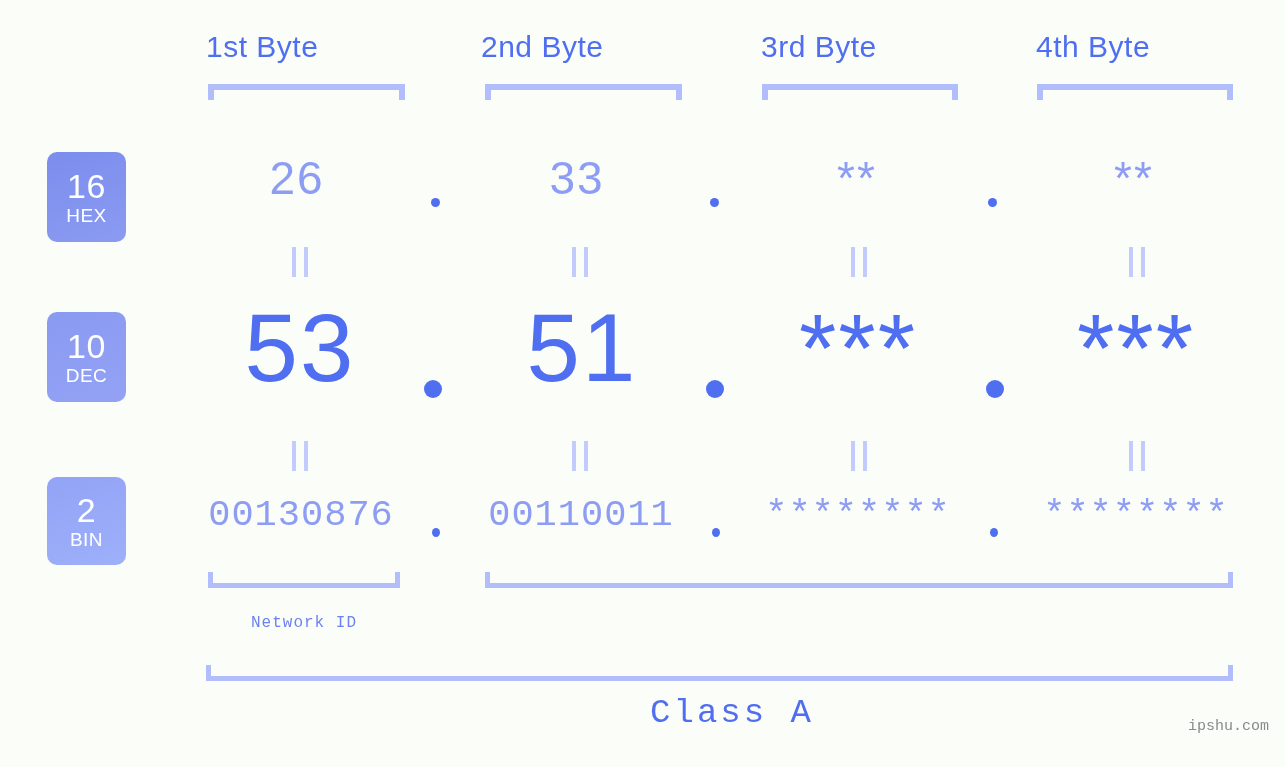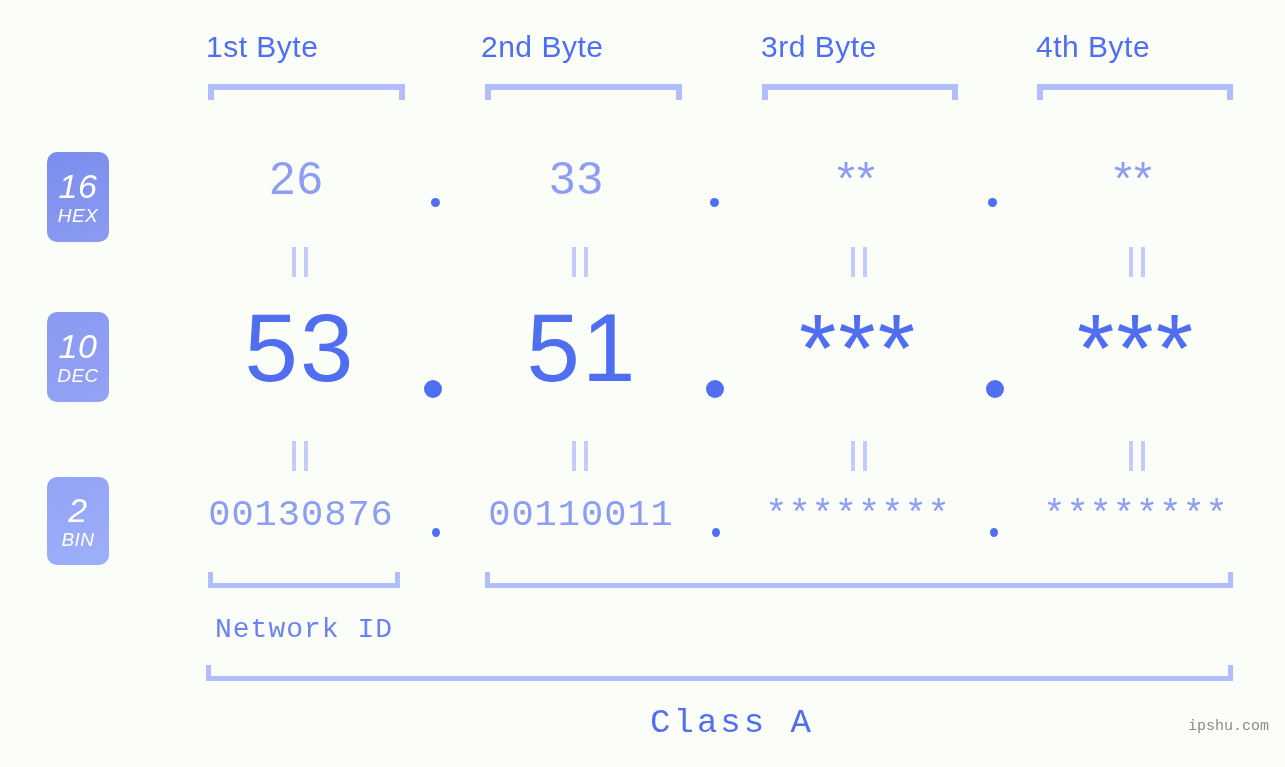--- a/index.html
+++ b/index.html
@@ -51,31 +51,30 @@
     border-bottom: 5px solid #b2bdfb;
     border-left: 5px solid #b2bdfb;
     border-right: 5px solid #b2bdfb;
     box-sizing: border-box;
   }
 
   
   .badge {
     position: absolute;
     left: 47px;
-    width: 62px;
+    width: 79px;
     border-radius: 10px;
     color: #ffffff;
     text-align: center;
     box-sizing: border-box;
     display: flex;
     flex-direction: column;
     align-items: center;
     justify-content: center;
     line-height: 1;
-    font-style: italic;
   }
   .badge .num {
     font-size: 34px;
     font-weight: 400;
     letter-spacing: 0.5px;
   }
   .badge .abbr {
     font-size: 19px;
     font-weight: 400;
     margin-top: 3px;
@@ -149,21 +148,21 @@
     background: #c2cbfc;
   }
   .eq-top  { top: 247px; }
   .eq-bot  { top: 441px; }
 
   
   .idlabel {
     position: absolute;
     font-family: "Liberation Mono", monospace;
     color: #6d82f2;
-    font-size: 28px;
+    font-size: 16px;
     text-align: center;
     white-space: nowrap;
     letter-spacing: 1px;
   }
   #class-label {
     position: absolute;
     font-family: "Liberation Mono", monospace;
     color: #4f6ef0;
     font-size: 34px;
     text-align: center;
@@ -273,17 +272,17 @@
     <div class="dot dot-bin" style="left:712px;"></div>
     <div class="dot dot-bin" style="left:990px;"></div>
   </div>
 
   <div class="bbracket" style="left:208px; top:572px; width:192px;"></div>
   <div class="bbracket" style="left:485px; top:572px; width:748px;"></div>
 
   <div class="idlabel" style="left:204px; top:614px; width:200px;">Network ID</div>
 
   <div class="bbracket" style="left:206px; top:665px; width:1027px;"></div>
-  <div id="class-label" style="left:520px; top:694px; width:424px;margin-top:10px;">Class A</div>
+  <div id="class-label" style="left:520px; top:694px; width:424px;">Class A</div>
 
   <div id="watermark">ipshu.com</div>
 
 </div>
 
 </body></html>

